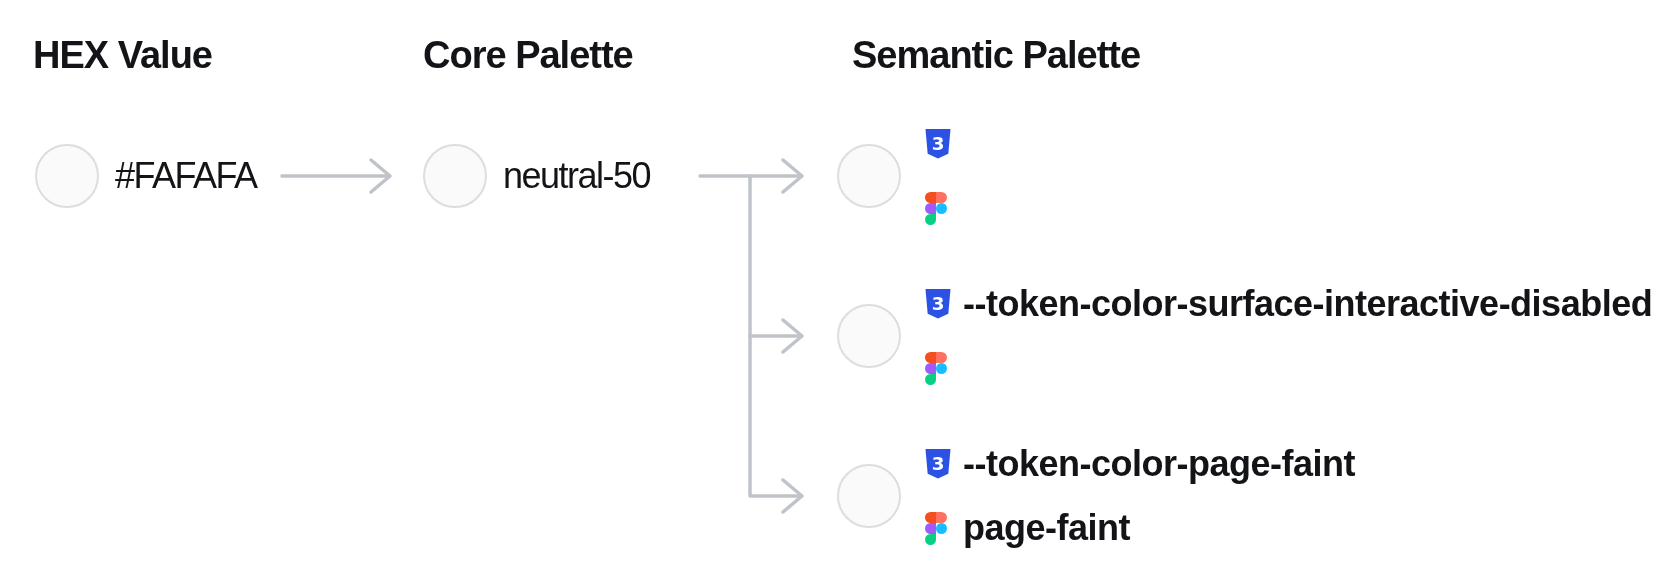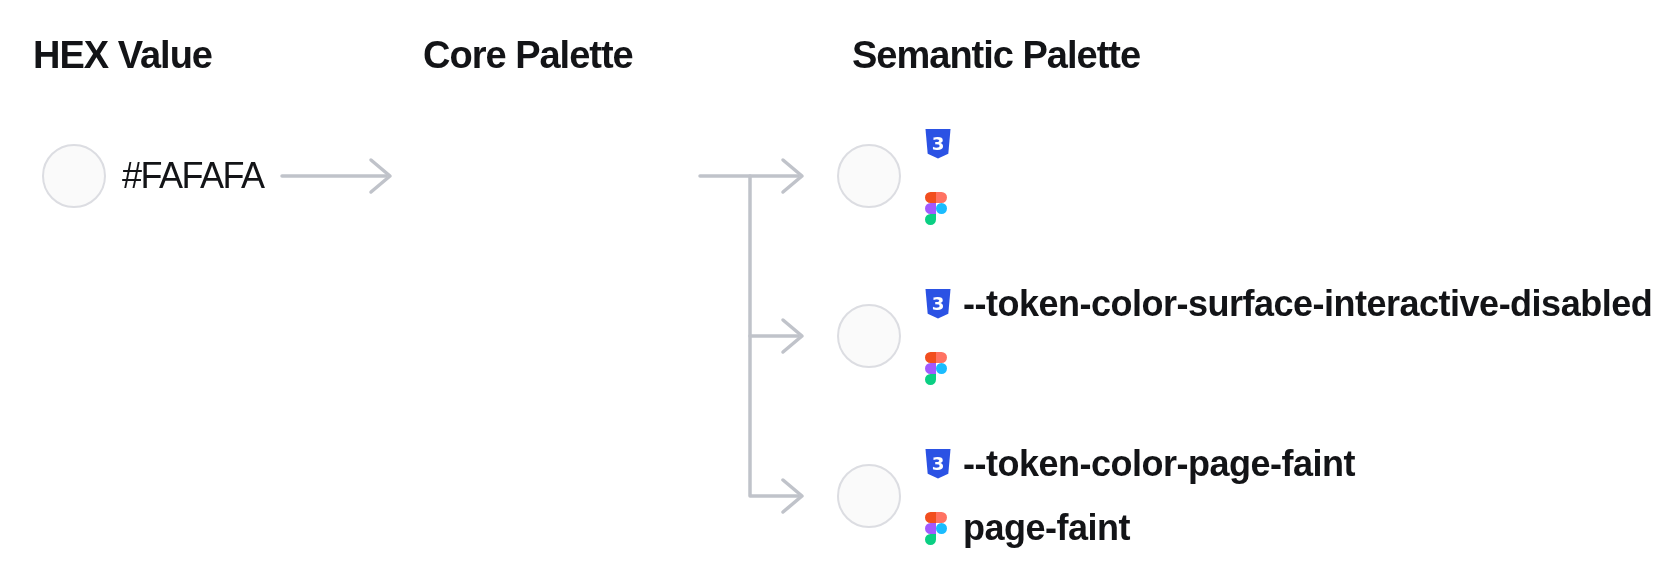--- a/index.html
+++ b/index.html
@@ -112,25 +112,29 @@
     <g>
       <path d="M700 176 H798"></path>
       <path d="M783 160 L802 176 L783 192"></path>
       <path d="M750 176 V496 H798"></path>
       <path d="M783 480 L802 496 L783 512"></path>
       <path d="M750 336 H798"></path>
       <path d="M783 320 L802 336 L783 352"></path>
     </g>
   </svg>
 
-  <div class="chip" style="left:42px; top:144px">
+  <div class="chip" style="left:35px; top:144px">
     <div class="swatch"></div>
     <div class="value-label">#FAFAFA</div>
   </div>
 
+  <div class="chip" style="left:423px; top:144px">
+    <div class="swatch"></div>
+    <div class="value-label">neutral-50</div>
+  </div>
 
   <div class="sem-row r1">
     <div class="swatch"></div>
     <div class="sem-lines">
       <div class="sem-line">
         <span class="icon-slot">
           <svg width="26" height="30" viewBox="0 0 27 31">
               <path class="css-shield" d="M0.5 0 H26.5 L24.2 25.5 L13.5 30.5 L2.8 25.5 Z"></path>
               <text x="13.5" y="22" font-size="19" font-weight="bold" text-anchor="middle" fill="#ffffff" font-family="DejaVu Sans, sans-serif">3</text>
             </svg>

